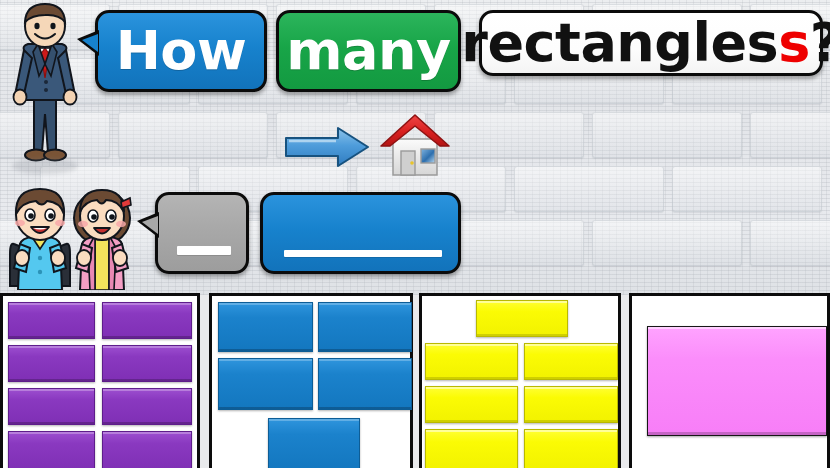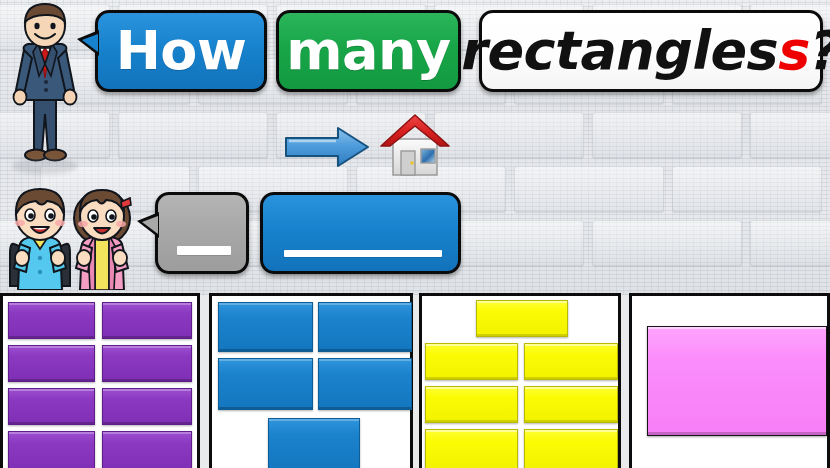--- a/index.html
+++ b/index.html
@@ -186,21 +186,21 @@
     <span class="txt wtxt" style="font-size:54px;">many</span>
   </div>
 
   <div class="card blue" style="left:95px;top:10px;width:172px;height:82px;">
     <div class="tail-l">
         <i></i>
       </div>
     <span class="txt wtxt" style="font-size:54px;">How</span>
   </div>
 
-  <div class="card white" style="left:479px;top:10px;width:344px;height:82px;font-style:italic;">
+  <div class="card white" style="left:479px;top:10px;width:344px;height:66px;">
     <span class="txt btxt" style="font-size:54px;">
       <span>rectangles</span><span class="red">s</span><span>?</span>
     </span>
   </div>
 
   <div class="arrow-wrap" style="left:284px;top:126px;width:86px;height:42px;">
     <svg width="86" height="42" viewBox="0 0 86 42">
       <defs>
         <linearGradient id="agr" x1="0" y1="0" x2="0" y2="1">
           <stop offset="0%" stop-color="#8dc3ea"></stop>

